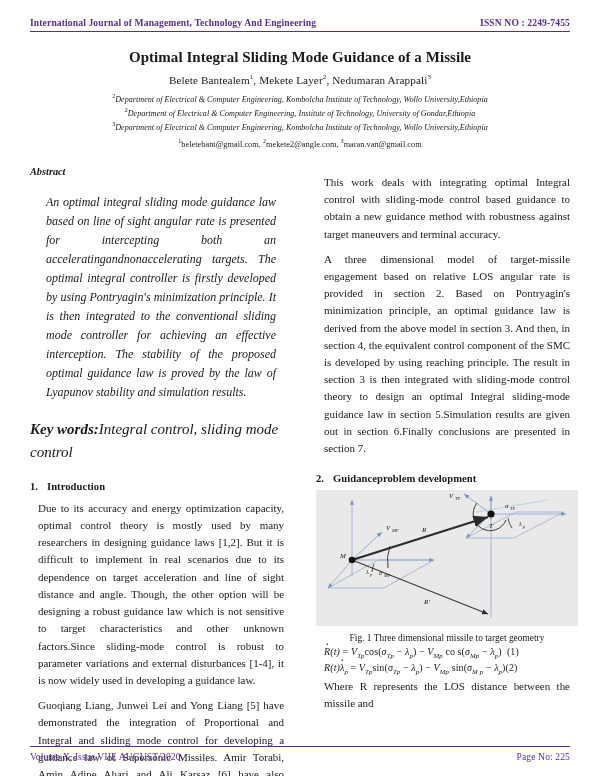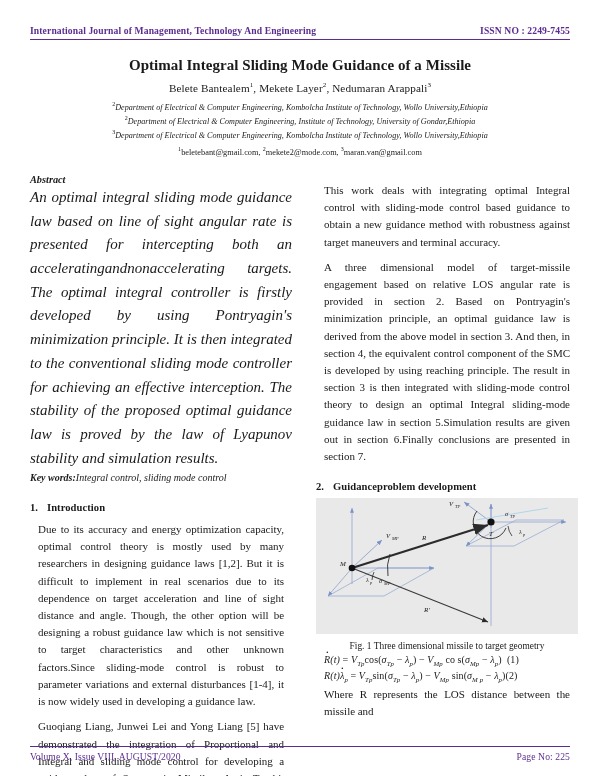--- a/index.html
+++ b/index.html
@@ -14,21 +14,21 @@
     color: #1a1a1a;
     position: relative;
     overflow: hidden;
   }
   .page {
     position: absolute;
     left: 0; top: 0;
     width: 600px;
     height: 776px;
     box-sizing: border-box;
-    padding: 8px 30px;
+    padding: 0 30px;
   }
 
   
   .runhead {
     display: flex;
     justify-content: space-between;
     align-items: baseline;
     padding-top: 17px;
     color: #5c2d91;
     font-family: "Liberation Serif", serif;
@@ -91,28 +91,28 @@
   }
 
   .abstract-head {
     font-weight: bold;
     font-style: italic;
     font-size: 10.3px;
     margin-bottom: 1px;
   }
   p.abs {
     font-style: italic;
-    font-size: 15px;
+    font-size: 12px;
     line-height: 1.58;
     text-align: justify;
-    margin: 0;
+    margin: 16px;
     letter-spacing: -0.01px;
   }
   .keywords {
-    font-size: 10px;
+    font-size: 15px;
     font-style: italic;
     line-height: 1.58;
     margin-top: 0px;
   }
   .keywords b { font-weight: bold; }
 
   h2.sec {
     font-size: 10.6px;
     font-weight: bold;
     margin: 16px 0 3px 0;
@@ -203,21 +203,21 @@
   <div class="authors">
     <span>Belete Bantealem</span><sup>1</sup><span>, </span><span>Mekete Layer</span><sup>2</sup><span>, </span><span>Nedumaran Arappali</span><sup>3</sup>
   </div>
 
   <div class="affil">
     <div><sup>2</sup><span>Department of Electrical &amp; Computer Engineering, Kombolcha Institute of Technology, Wollo University,Ethiopia</span></div>
     <div><sup>2</sup><span>Department of Electrical &amp; Computer Engineering, Institute of Technology, University of Gondar,Ethiopia</span></div>
     <div><sup>3</sup><span>Department of Electrical &amp; Computer Engineering, Kombolcha Institute of Technology, Wollo University,Ethiopia</span></div>
     <div class="emails">
       <sup>1</sup><span>beletebant@gmail.com,</span>
-      <sup>2</sup><span>mekete2@mode.com,</span>
+      <sup>2</sup><span>mekete2@angle.com,</span>
       <sup>3</sup><span>maran.van@gmail.com</span>
     </div>
   </div>
 
   <div class="columns">
 
     <div class="col">
       <div class="abstract-head">Abstract</div>
       <p class="abs">An optimal integral sliding mode guidance law based on line of sight angular rate is presented for intercepting both an acceleratingandnonaccelerating targets. The optimal integral controller is firstly developed by using Pontryagin's minimization principle. It is then integrated to the conventional sliding mode controller for achieving an effective interception. The stability of the proposed optimal guidance law is proved by the law of Lyapunov stability and simulation results.</p>
       <div class="keywords">

